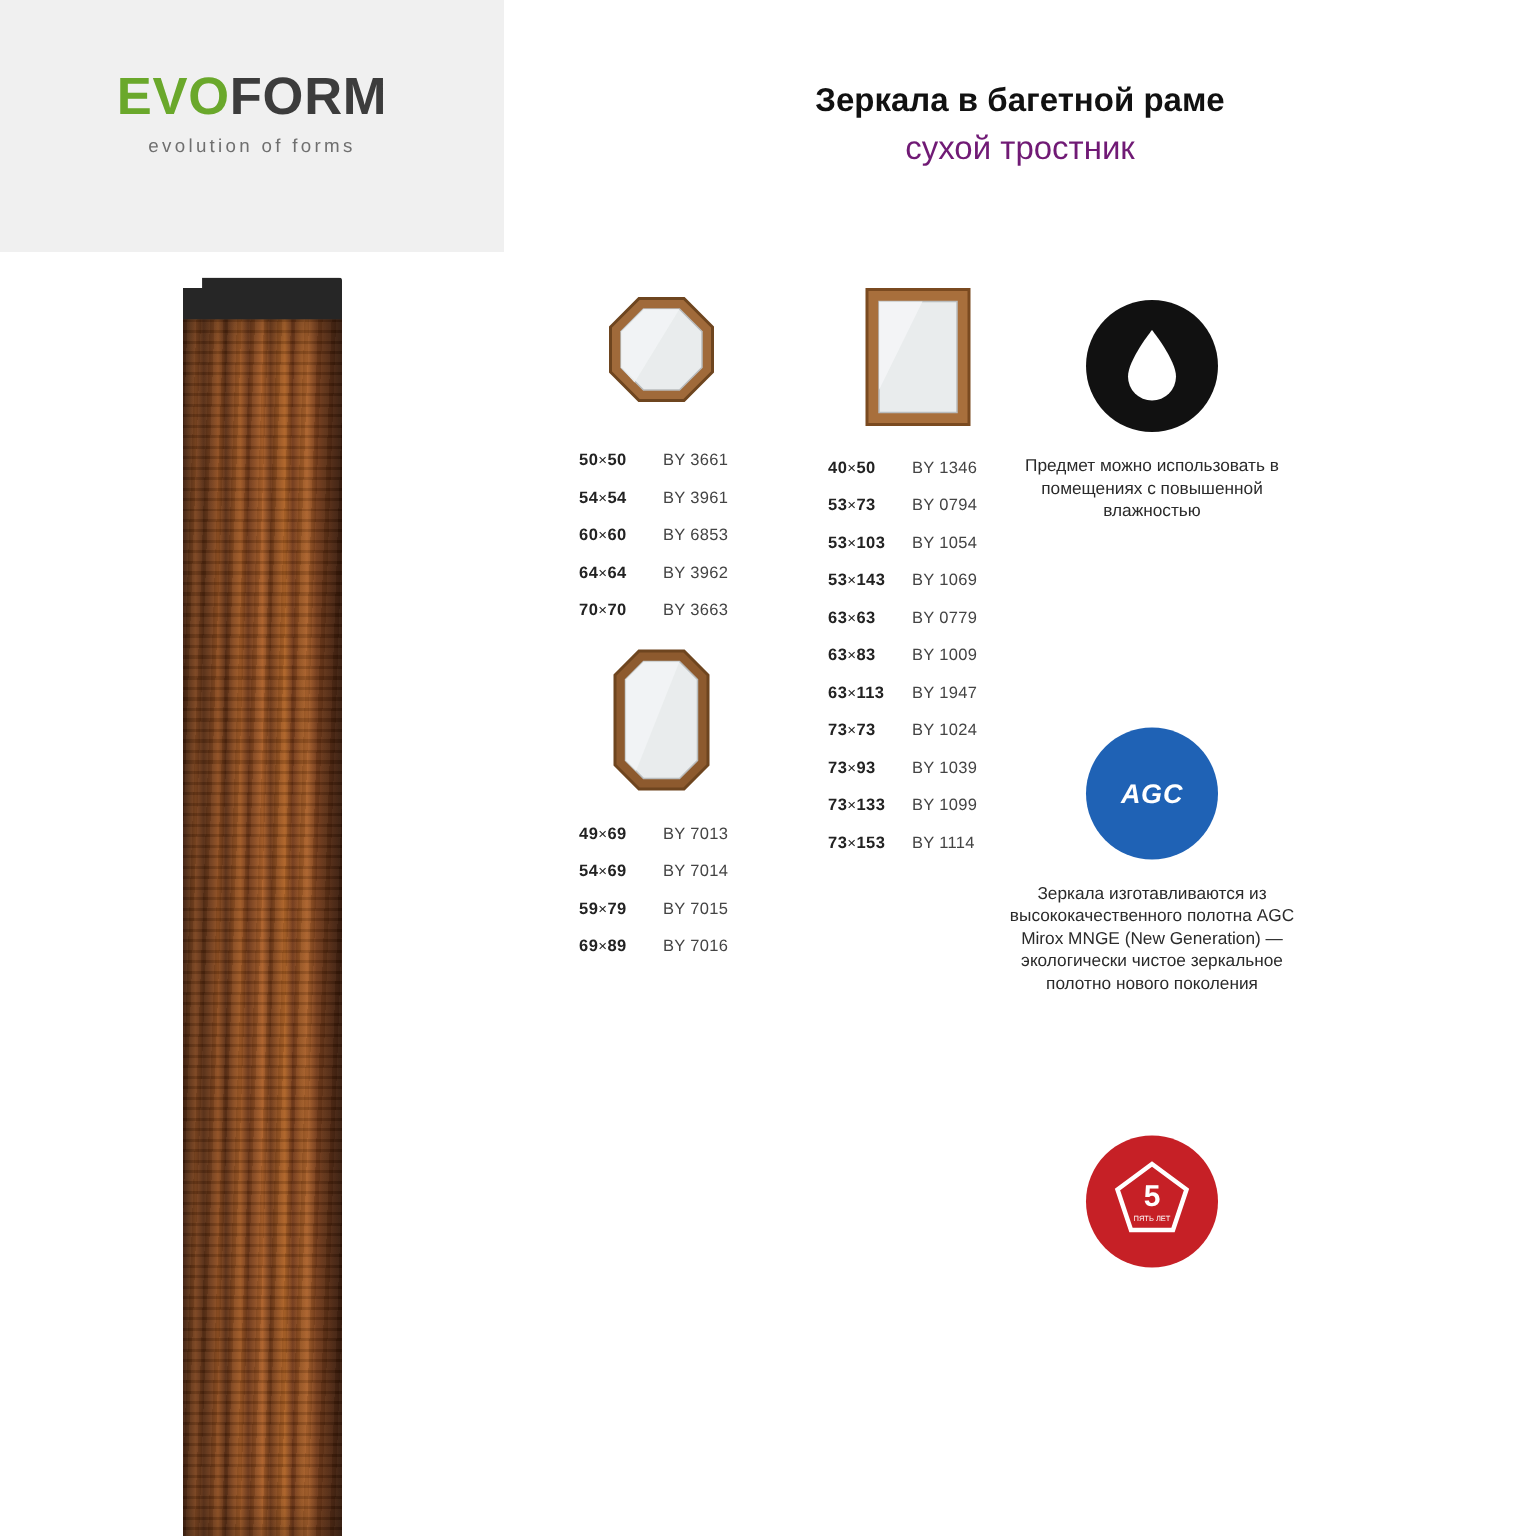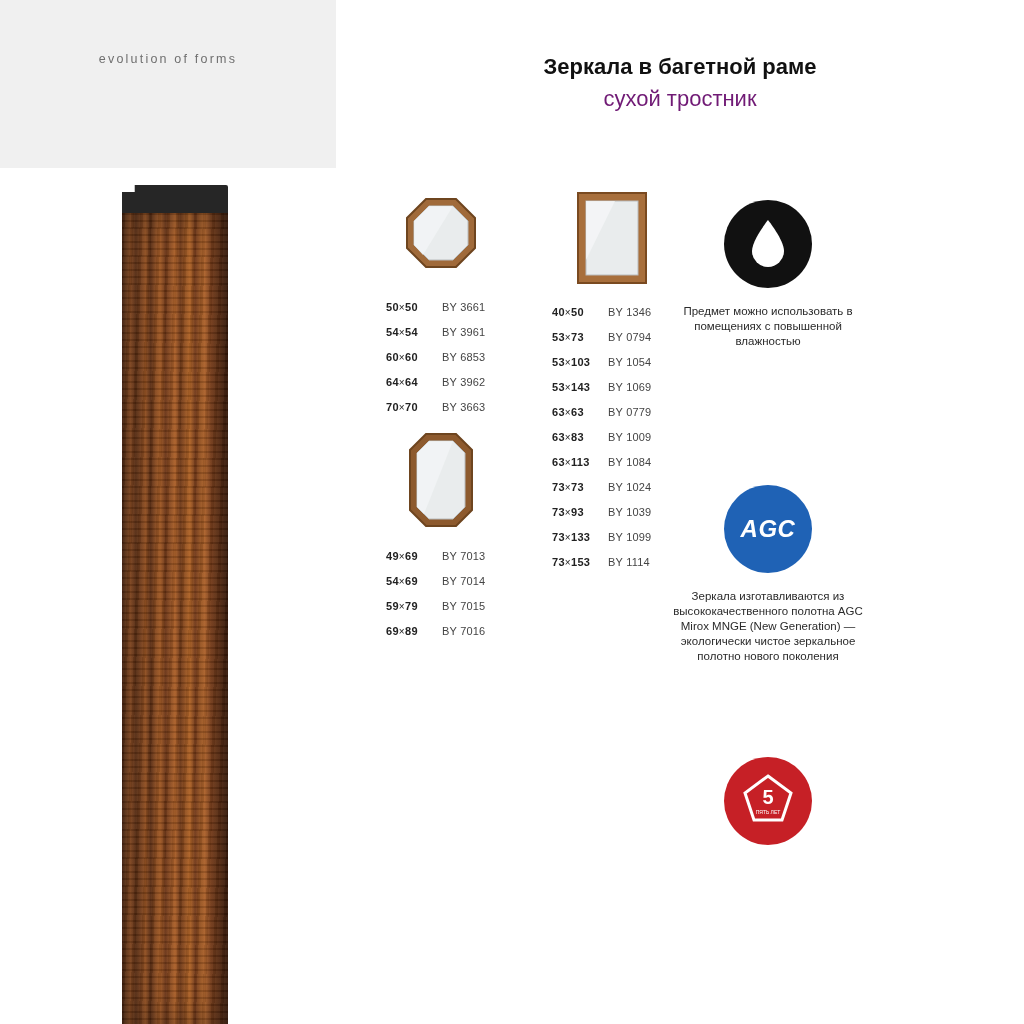--- a/index.html
+++ b/index.html
@@ -159,37 +159,38 @@
     display: flex;
     align-items: center;
     justify-content: center;
   }
   .icon-moisture { background: #111111; }
   .icon-agc { background: #1f62b5; }
   .icon-warranty { background: #c62026; }
   .agc-text {
     color: #ffffff;
     font-weight: bold;
-    font-size: 24px;
+    font-size: 18px;
     letter-spacing: 0.5px;
     font-style: italic;
   }
   .feature-text {
     margin-top: 16px;
     font-size: 11.5px;
     line-height: 15px;
     color: #2a2a2a;
   }
 </style>
 </head>
 <body>
 
 <div class="header">
   <div class="header-left">
     <div class="logo-block">
+      <div class="logo-word"><span class="logo-evo">EVO</span><span class="logo-form">FORM</span></div>
       <div class="logo-tag">evolution of forms</div>
     </div>
   </div>
   <div class="header-right">
     <div class="title-main">Зеркала в багетной раме</div>
     <div class="title-sub">сухой тростник</div>
   </div>
 </div>
 
 <div class="moulding">
@@ -287,21 +288,21 @@
     <div class="size-row">
         <span class="size-dim"><span>63</span><span class="x">×</span><span>63</span></span>
         <span class="size-code">BY 0779</span>
       </div>
     <div class="size-row">
         <span class="size-dim"><span>63</span><span class="x">×</span><span>83</span></span>
         <span class="size-code">BY 1009</span>
       </div>
     <div class="size-row">
         <span class="size-dim"><span>63</span><span class="x">×</span><span>113</span></span>
-        <span class="size-code">BY 1084</span>
+        <span class="size-code">BY 1947</span>
       </div>
     <div class="size-row">
         <span class="size-dim"><span>73</span><span class="x">×</span><span>73</span></span>
         <span class="size-code">BY 1024</span>
       </div>
     <div class="size-row">
         <span class="size-dim"><span>73</span><span class="x">×</span><span>93</span></span>
         <span class="size-code">BY 1039</span>
       </div>
     <div class="size-row">

